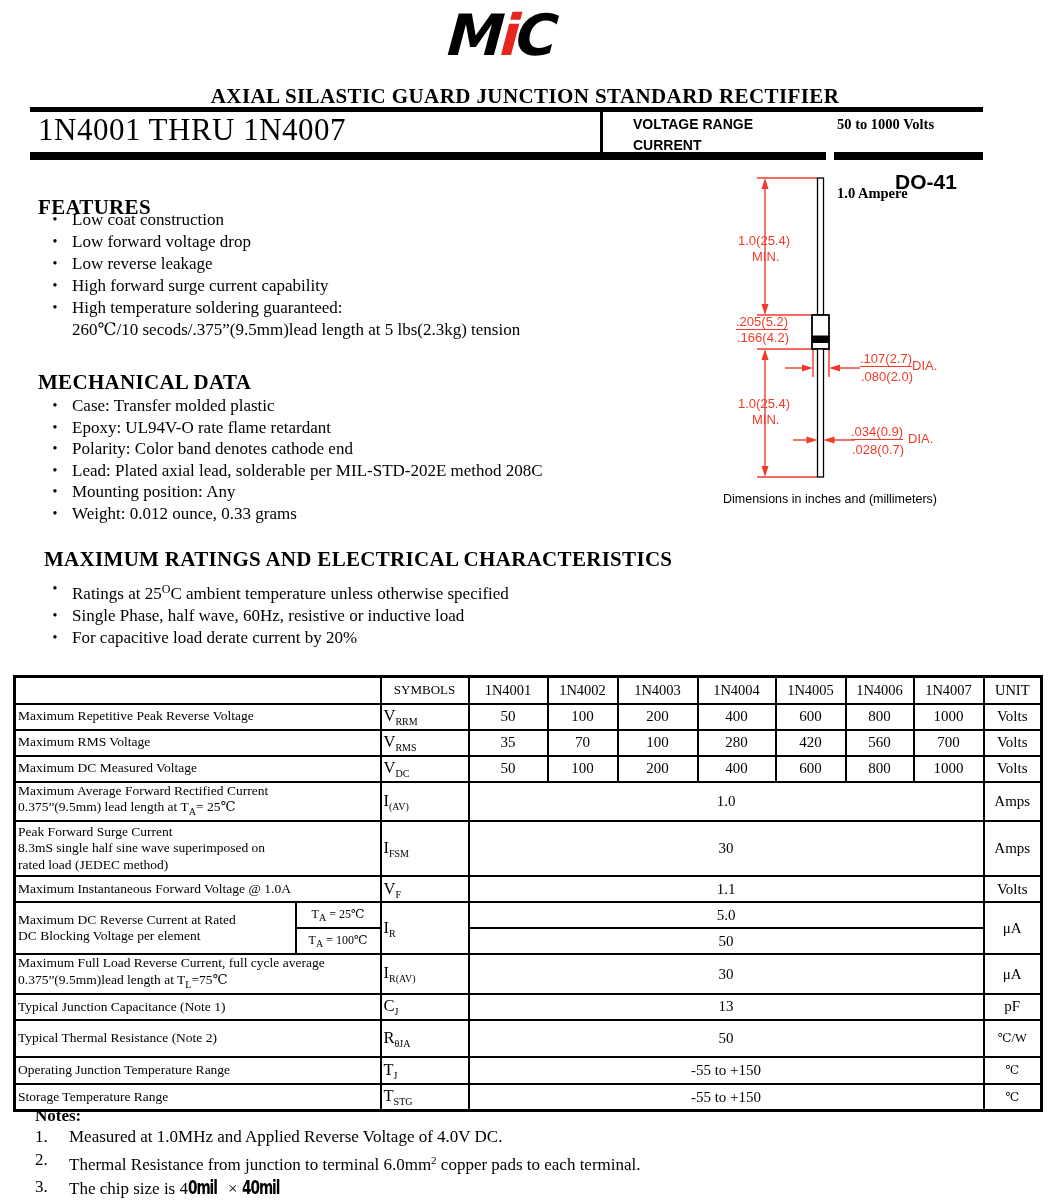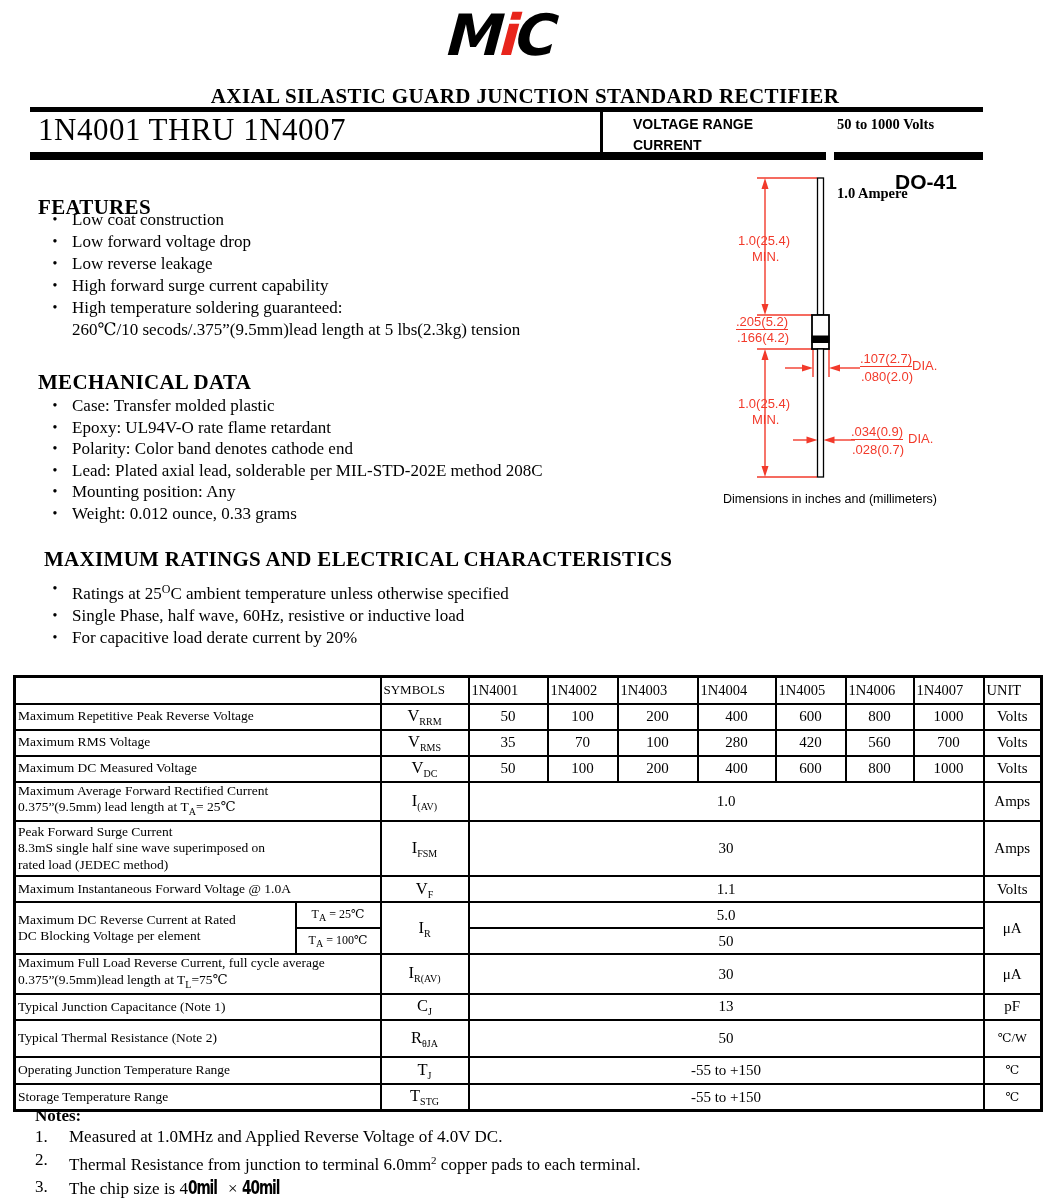--- a/index.html
+++ b/index.html
@@ -37,26 +37,26 @@
   .do41-t{left:895px;top:170px;font-family:"Liberation Sans","DejaVu Sans",sans-serif;font-weight:bold;font-size:21px;}
   .dg{font-family:"Liberation Sans","DejaVu Sans",sans-serif;font-size:13px;color:#f23a2b;white-space:nowrap;}
   .dg.u{border-bottom:1.5px solid #f23a2b;padding-bottom:0px;}
   .dim-note{left:723px;top:492px;font-family:"Liberation Sans","DejaVu Sans",sans-serif;font-size:12.5px;color:#000;}
   
   table.rt{position:absolute;left:13px;top:675px;width:1028px;border-collapse:collapse;
            table-layout:fixed;border:3px solid #000;font-family:"Liberation Serif","DejaVu Serif",serif;}
   table.rt td{border:2px solid #000;padding:0 2px;overflow:hidden;}
   td.param{text-align:left;padding-left:7px;font-size:13.5px;line-height:16.5px;}
   td.ta-cell{text-align:center;font-size:12px;}
-  td.sym{text-align:center;font-size:16.5px;}
+  td.sym{font-size:16.5px;}
   td.sym sub, td.param sub, td.ta-cell sub{font-size:10px;}
   td.val{text-align:center;font-size:15px;}
   td.unit{text-align:center;font-size:15px;}
   td.unit.small{font-size:12.5px;}
-  tr.thr td{font-size:14.5px;}
+  tr.thr td{text-align:center;font-size:14.5px;}
   td.thr-sym{font-size:13px !important;}
   
   .notes{left:35px;top:1106px;width:900px;font-size:17px;}
   .notes .nh{font-weight:bold;}
   .n-row{display:flex;line-height:22.6px;}
   .n-num{width:34px;}
   sup.two{font-size:11px;vertical-align:6px;}
   .chip-b{display:inline-block;font-weight:bold;font-size:19px;letter-spacing:-1.5px;
           transform:scaleX(0.72);transform-origin:left center;font-family:"DejaVu Sans",sans-serif;}
 </style>

